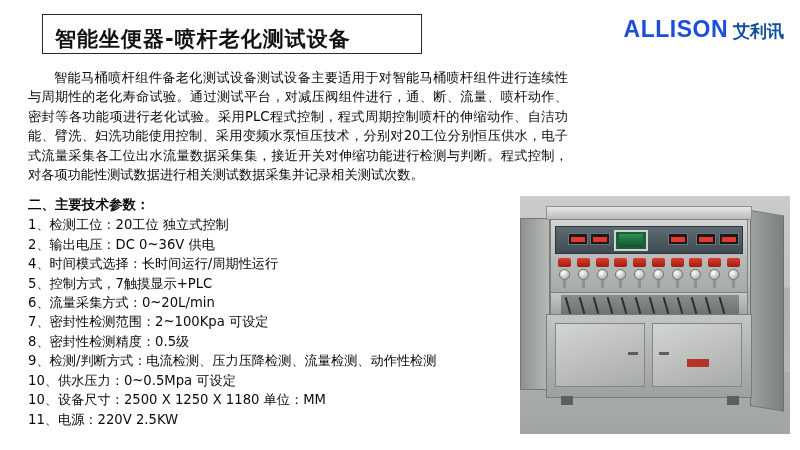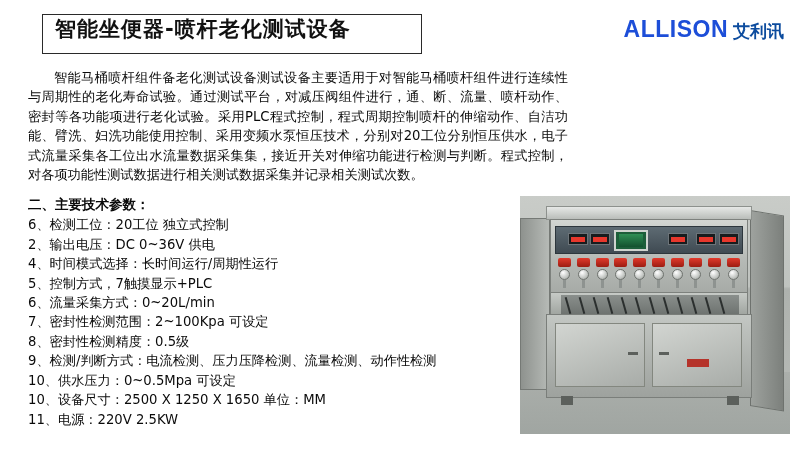--- a/index.html
+++ b/index.html
@@ -24,21 +24,21 @@
   
   .title-box {
     position: absolute;
     left: 42px;
     top: 14px;
     width: 380px;
     height: 40px;
     border: 1px solid #2a2a2a;
     background: #ffffff;
     display: flex;
-    align-items: flex-start;
+    align-items: flex-end;
     padding-left: 12px;
     box-sizing: border-box;
   }
   .title-text {
     font-size: 21px;
     font-weight: bold;
     color: #111111;
     letter-spacing: 1px;
     font-family: "DejaVu Sans", "Liberation Sans", sans-serif;
   }
@@ -322,30 +322,30 @@
 
   <div class="brand">
     <span class="brand-en">ALLISON</span>
     <span class="brand-cn">艾利讯</span>
   </div>
 
   <div class="content">
     <p class="para">智能马桶喷杆组件备老化测试设备测试设备主要适用于对智能马桶喷杆组件进行连续性与周期性的老化寿命试验。通过测试平台，对减压阀组件进行，通、断、流量、喷杆动作、密封等各功能项进行老化试验。采用PLC程式控制，程式周期控制喷杆的伸缩动作、自洁功能、臂洗、妇洗功能使用控制、采用变频水泵恒压技术，分别对20工位分别恒压供水，电子式流量采集各工位出水流量数据采集集，接近开关对伸缩功能进行检测与判断。程式控制，对各项功能性测试数据进行相关测试数据采集并记录相关测试次数。</p>
     <p class="sec-head">二、主要技术参数：</p>
     <ul class="spec-list">
-      <li>6、检测工位：20工位 独立式控制</li>
+      <li>1、检测工位：20工位 独立式控制</li>
       <li>2、输出电压：DC 0~36V 供电</li>
       <li>4、时间模式选择：长时间运行/周期性运行</li>
       <li>5、控制方式，7触摸显示+PLC</li>
       <li>6、流量采集方式：0~20L/min</li>
       <li>7、密封性检测范围：2~100Kpa 可设定</li>
       <li>8、密封性检测精度：0.5级</li>
       <li>9、检测/判断方式：电流检测、压力压降检测、流量检测、动作性检测</li>
       <li>10、供水压力：0~0.5Mpa 可设定</li>
-      <li>10、设备尺寸：2500 X 1250 X 1650 单位：MM</li>
+      <li>10、设备尺寸：2500 X 1250 X 1180 单位：MM</li>
       <li>11、电源：220V  2.5KW</li>
     </ul>
   </div>
 
   <div class="photo">
     <div class="floor"></div>
 
     <div class="side-box"></div>
 
     <div class="machine">

